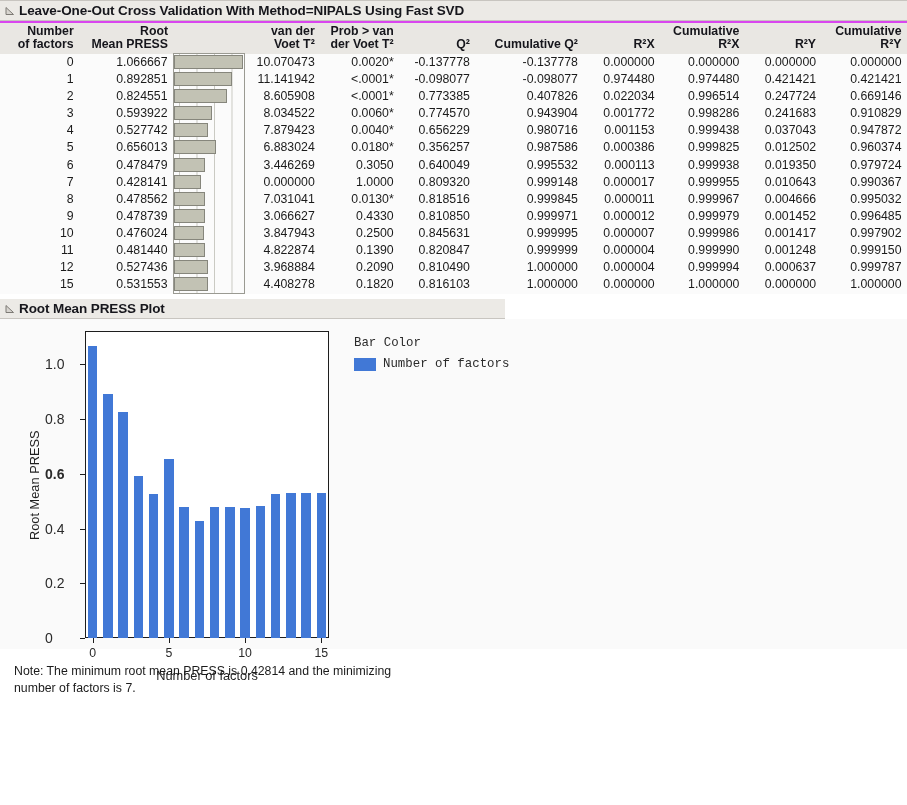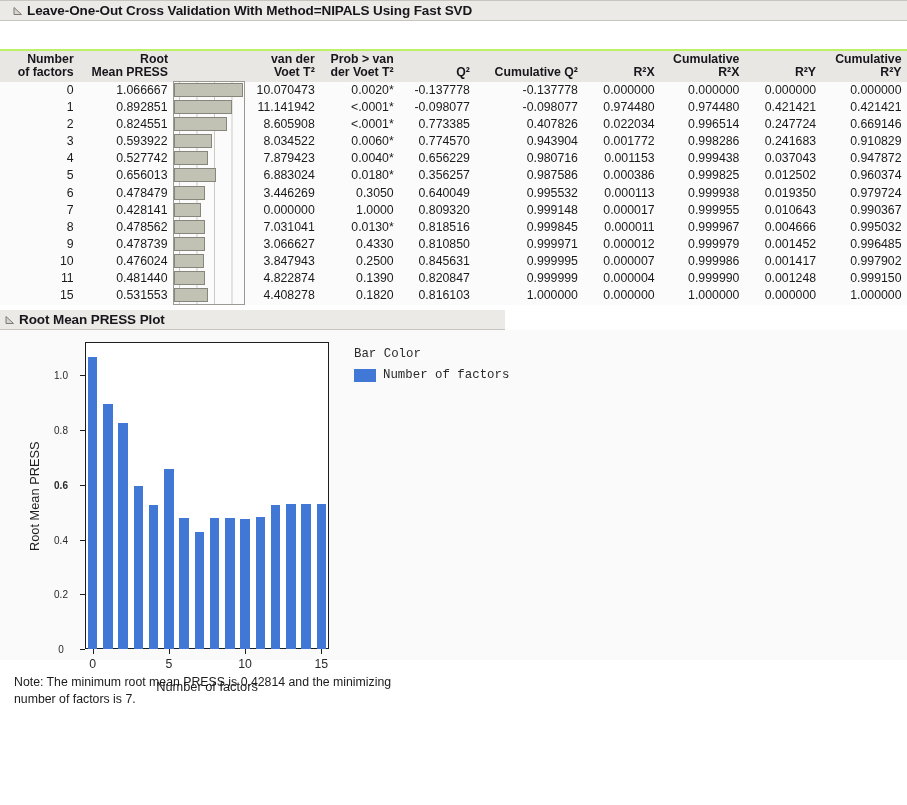--- a/index.html
+++ b/index.html
@@ -22,21 +22,20 @@
     display: flex;
     align-items: center;
     background: #eceae6;
     border-top: 1px solid #ffffff;
     border-bottom: 1px solid #c8c5c0;
     height: 21px;
     box-sizing: border-box;
   }
   .section-header.top {
     border-top: 1px solid #c8c5c0;
-    padding-left: 8px;
   }
   .disc-tri {
     width: 10px;
     height: 10px;
     margin-left: 5px;
     margin-right: 4px;
     flex: 0 0 auto;
     position: relative;
   }
   .disc-tri svg { display: block; }
@@ -48,22 +47,21 @@
     white-space: nowrap;
   }
   .header-rule {
     flex: 1 1 auto;
     height: 100%;
   }
 
   
   .table-wrap {
     padding-top: 2px;
-    background: #bef264;
-    margin-top: 28px;
+    background: #d946ef;
   }
   table.jmp {
     border-collapse: collapse;
     font-size: 12.3px;
     table-layout: fixed;
     margin: 0;
   }
   table.jmp th {
     background: #e9e7e3;
     font-weight: bold;
@@ -127,23 +125,23 @@
     height: 330px;
   }
   .plot-frame {
     position: absolute;
     border: 1px solid #1d1d1d;
     background: #ffffff;
     box-sizing: border-box;
   }
   .ytick-label {
     position: absolute;
-    font-size: 10px;
+    font-size: 14px;
     color: #2a2a2a;
-    text-align: center;
+    text-align: left;
     transform: translateY(-50%);
   }
   .ytick-mark {
     position: absolute;
     height: 1px;
     width: 5px;
     background: #1d1d1d;
   }
   .xtick-label {
     position: absolute;
@@ -458,20 +456,36 @@
             <div class="bar-inner" style="width: 31.2936px;"></div>
           </td>
           <td class="numcol">4.822874</td>
           <td class="numcol">0.1390</td>
           <td class="numcol">0.820847</td>
           <td class="numcol">0.999999</td>
           <td class="numcol">0.000004</td>
           <td class="numcol">0.999990</td>
           <td class="numcol">0.001248</td>
           <td class="numcol">0.999150</td>
+        </tr>
+        <tr>
+          <td class="numcol">12</td>
+          <td class="numcol">0.527436</td>
+          <td class="barcell barcolborder">
+            <div class="bargrid"></div>
+            <div class="bar-inner" style="width: 34.2833px;"></div>
+          </td>
+          <td class="numcol">3.968884</td>
+          <td class="numcol">0.2090</td>
+          <td class="numcol">0.810490</td>
+          <td class="numcol">1.000000</td>
+          <td class="numcol">0.000004</td>
+          <td class="numcol">0.999994</td>
+          <td class="numcol">0.000637</td>
+          <td class="numcol">0.999787</td>
         </tr>
         <tr class="lastrow">
           <td class="numcol">15</td>
           <td class="numcol">0.531553</td>
           <td class="barcell barcolborder">
             <div class="bargrid"></div>
             <div class="bar-inner" style="width: 34.5509px;"></div>
           </td>
           <td class="numcol">4.408278</td>
           <td class="numcol">0.1820</td>

